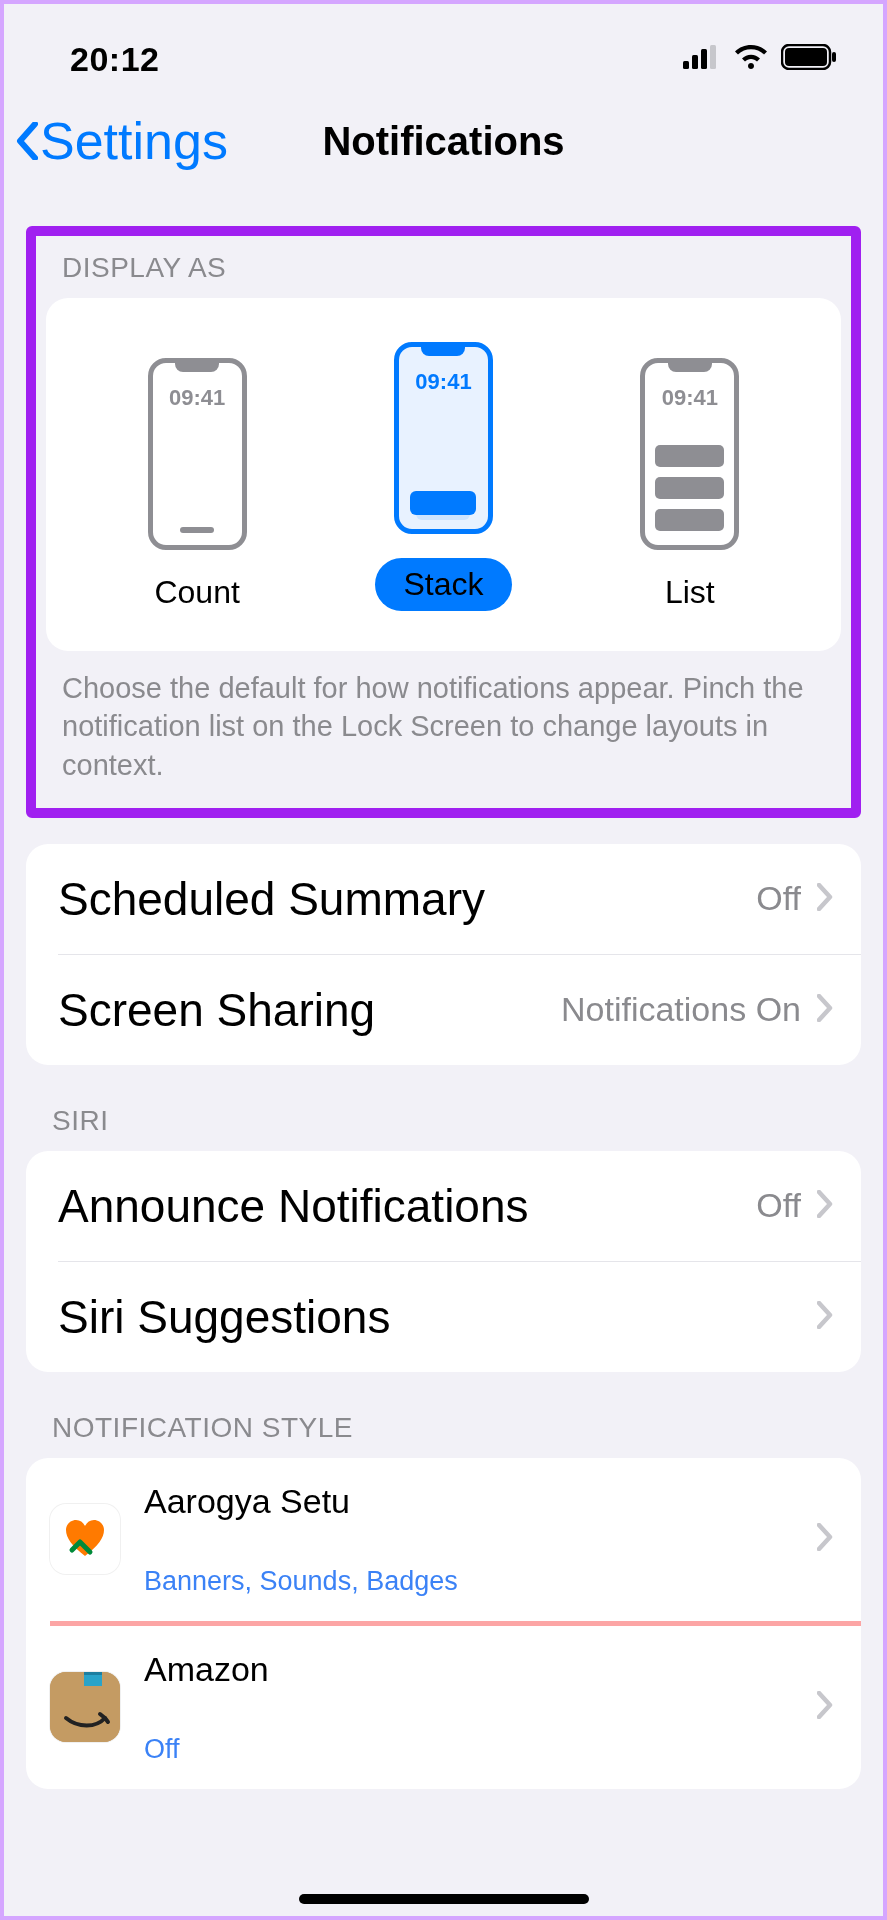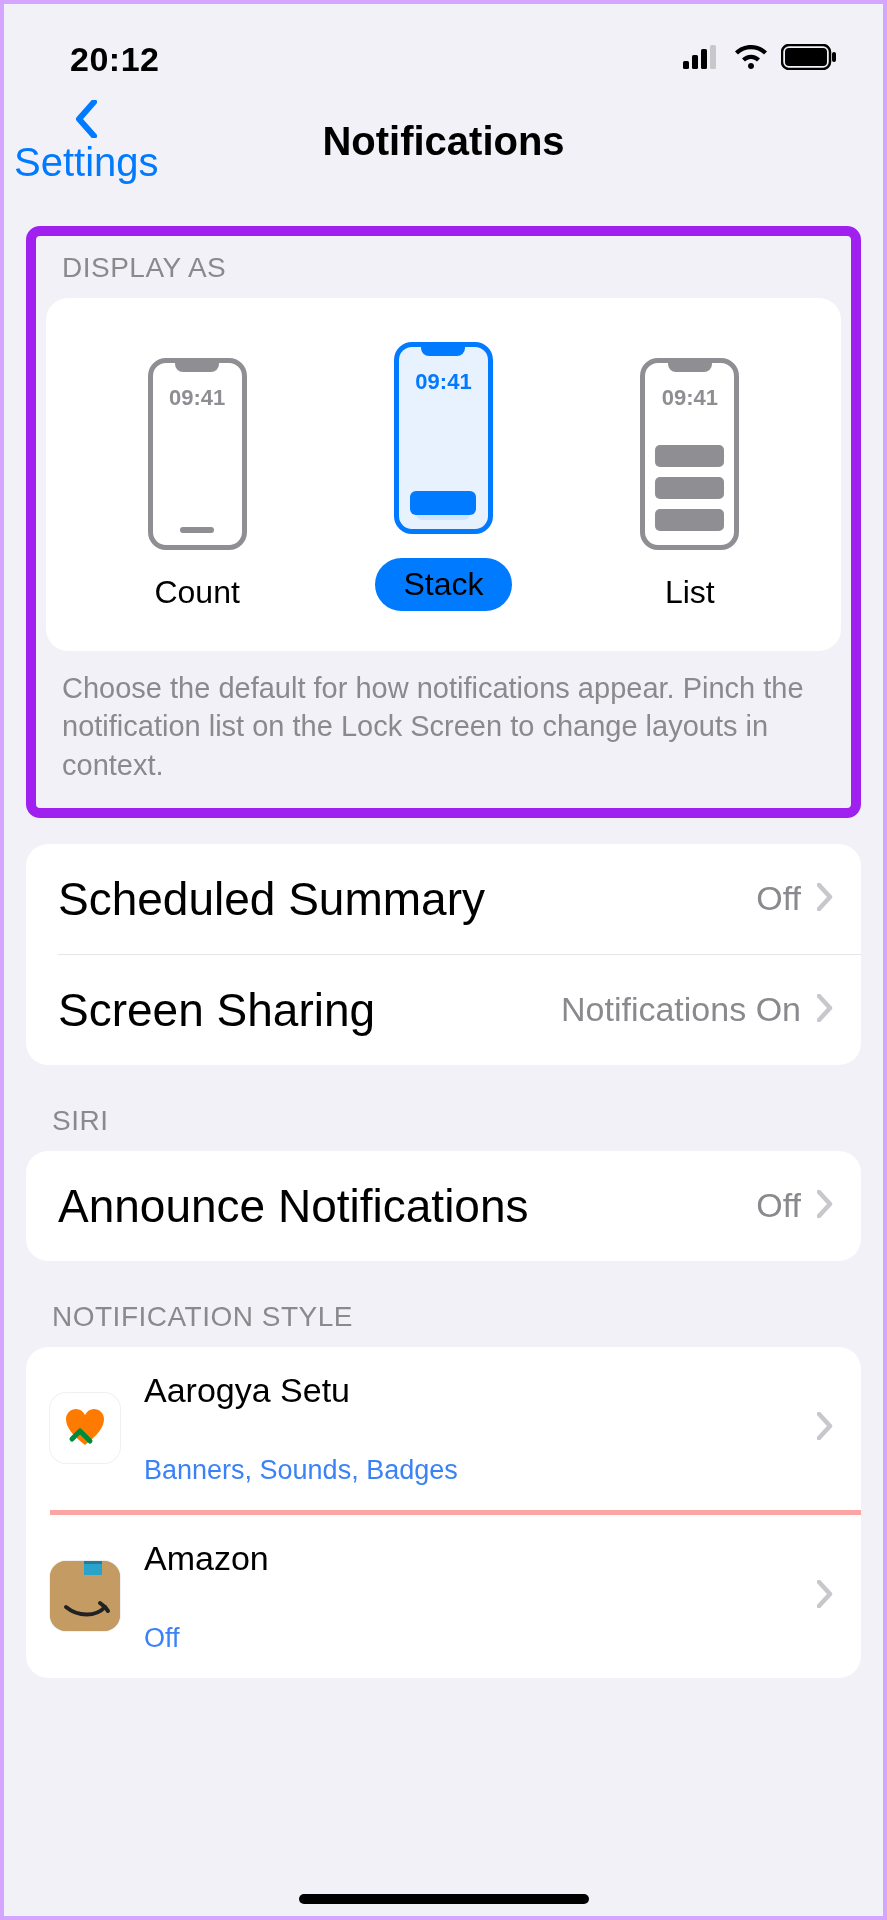--- a/index.html
+++ b/index.html
@@ -32,22 +32,21 @@
 
   .nav-bar {
     display: flex;
     align-items: center;
     height: 90px;
     position: relative;
     padding: 0 14px 8px 14px;
   }
   .back-btn {
     display: flex; align-items: center;
-    color: #007aff; font-size: 40px; font-weight: 400;
-    flex-direction: column;
+    color: #007aff; font-size: 52px; font-weight: 400;
   }
   .back-chevron { width:26px; height:42px; display:flex; align-items:center; justify-content:center;}
   .nav-title {
     position: absolute; left: 50%; transform: translateX(-50%);
     font-size: 40px; font-weight: 700;
   }
 
   .content { padding: 0 26px 0 26px; }
 
   .section-header {
@@ -57,21 +56,21 @@
 
   .card {
     background: #fff;
     border-radius: 22px;
     overflow: hidden;
   }
 
   
   .highlight-box {
     border: 10px solid #a020f0;
-    border-radius: 14px;
+    border-radius: 6px;
     padding: 0 10px 20px 10px;
     margin-top: 36px;
   }
   .highlight-box .section-header { padding-top: 16px; padding-left:16px; }
 
   .display-row {
     display: flex; justify-content: space-around; align-items: flex-end;
     padding: 44px 28px 40px;
   }
   .display-opt {
@@ -255,20 +254,29 @@
   <div class="card">
     <div class="row">
       <div class="row-label">Announce Notifications</div>
       <div class="row-right">
         <div class="row-value">Off</div>
         <span class="chevron"><svg width="16" height="28" viewBox="0 0 16 28">
               <polyline points="2,2 13,14 2,26" fill="none" stroke="#c7c7cc" stroke-width="4.5" stroke-linecap="round" stroke-linejoin="round"></polyline>
             </svg></span>
       </div>
     </div>
+    <div class="row">
+      <div class="row-label">Siri Suggestions</div>
+      <div class="row-right">
+        <div class="row-value"></div>
+        <span class="chevron"><svg width="16" height="28" viewBox="0 0 16 28">
+              <polyline points="2,2 13,14 2,26" fill="none" stroke="#c7c7cc" stroke-width="4.5" stroke-linecap="round" stroke-linejoin="round"></polyline>
+            </svg></span>
+      </div>
+    </div>
   </div>
 
   <div class="section-header">NOTIFICATION STYLE</div>
   <div class="card">
     <div class="app-row">
       <div class="app-icon" style="background:#fff">
         <svg width="46" height="46" viewBox="0 0 46 46">
           <path d="M23 40 C10 30 4 22 4 14 C4 8 9 4 14 4 C18 4 21 6 23 10 C25 6 28 4 32 4 C37 4 42 8 42 14 C42 22 36 30 23 40 Z" fill="#ff7a00"></path>
           <polyline points="10,34 18,26 28,36" fill="none" stroke="#008a3a" stroke-width="5" stroke-linecap="round" stroke-linejoin="round"></polyline>
         </svg>

